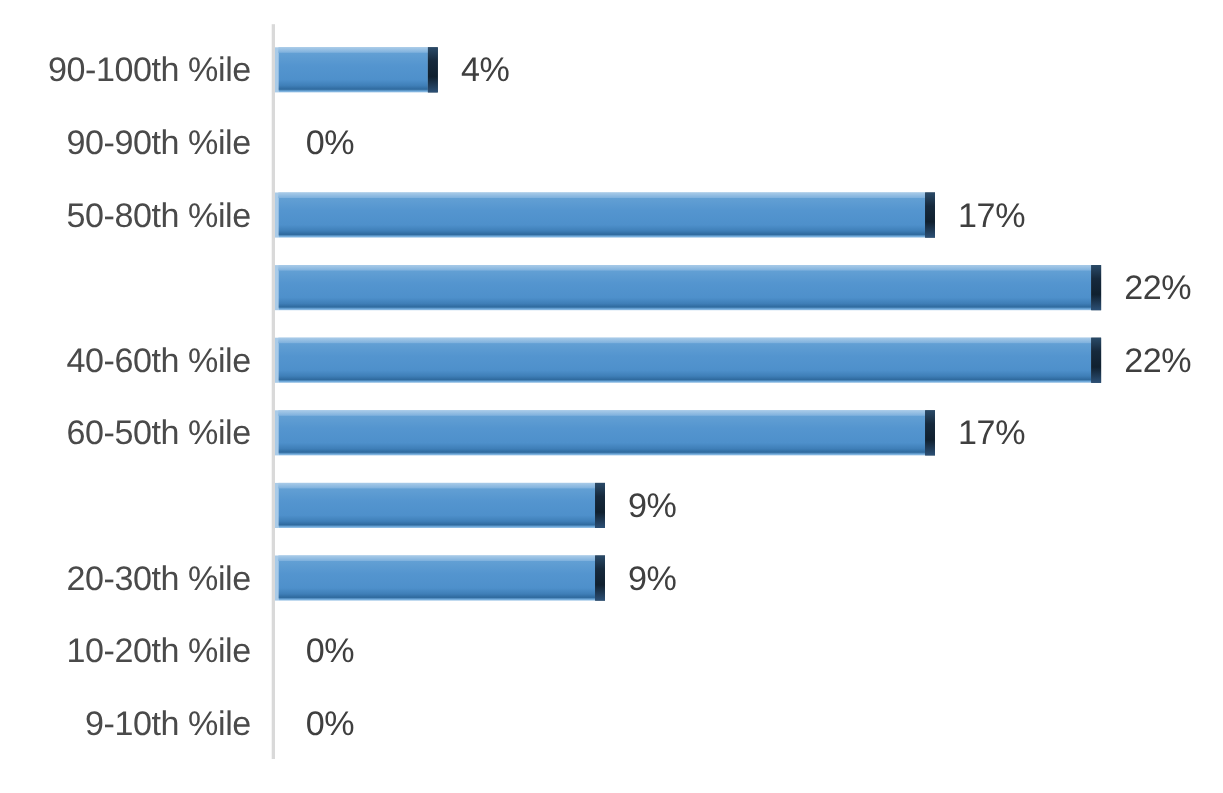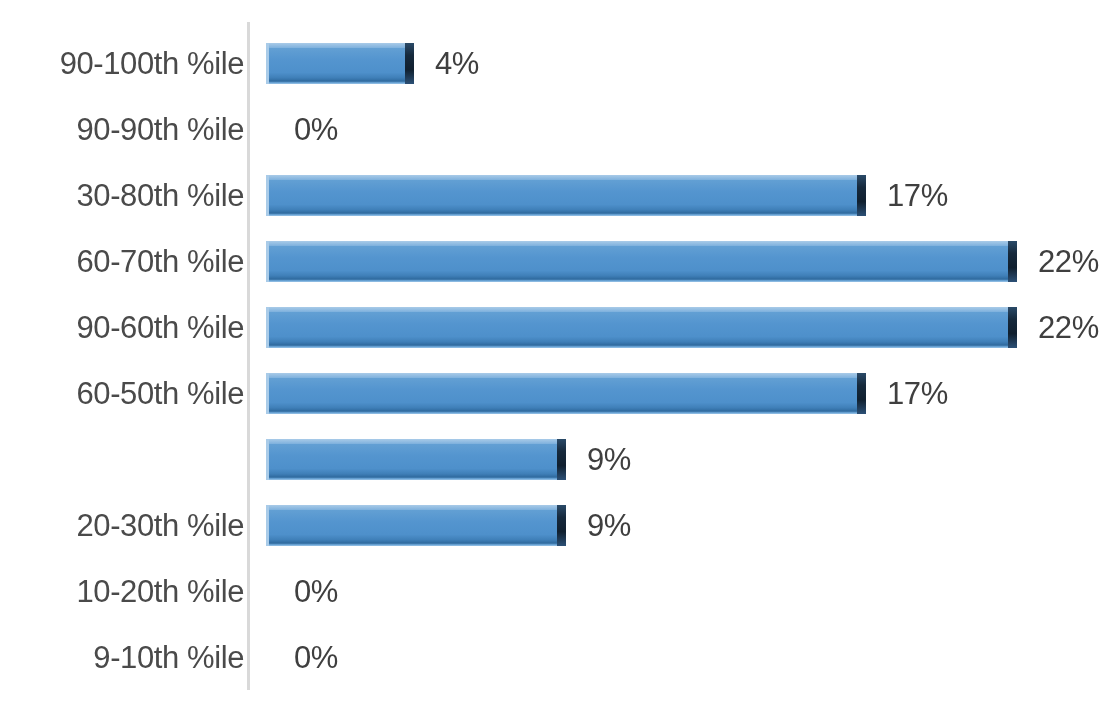--- a/index.html
+++ b/index.html
@@ -37,21 +37,21 @@
     left: 247px;
     top: 22px;
     width: 3px;
     height: 668px;
     background: #d9d9d9;
   }
 
   
   .bar-row {
     position: absolute;
-    left: 16px;
+    left: 0;
     width: 1026px;
     height: 62px;
   }
 
   
   .cat-label {
     position: absolute;
     left: 0;
     top: 0;
     width: 228px;
@@ -140,35 +140,34 @@
             <div class="value-label has-bar">4%</div>
           </div>
         </div>
         <div class="bar-row" style="top: 98px;">
           <div class="cat-label">90-90th %ile</div>
           <div class="bar-track">
             <div class="value-label no-bar">0%</div>
           </div>
         </div>
         <div class="bar-row" style="top: 164px;">
-          <div class="cat-label">30-80th %ile</div>
+          <div class="cat-label">50-80th %ile</div>
           <div class="bar-track">
             <div class="bar" style="width: 600px;"></div>
             <div class="value-label has-bar">17%</div>
           </div>
         </div>
         <div class="bar-row" style="top: 230px;">
-          <div class="cat-label">60-70th %ile</div>
           <div class="bar-track">
             <div class="bar" style="width: 751px;"></div>
             <div class="value-label has-bar">22%</div>
           </div>
         </div>
         <div class="bar-row" style="top: 296px;">
-          <div class="cat-label">90-60th %ile</div>
+          <div class="cat-label">40-60th %ile</div>
           <div class="bar-track">
             <div class="bar" style="width: 751px;"></div>
             <div class="value-label has-bar">22%</div>
           </div>
         </div>
         <div class="bar-row" style="top: 362px;">
           <div class="cat-label">60-50th %ile</div>
           <div class="bar-track">
             <div class="bar" style="width: 600px;"></div>
             <div class="value-label has-bar">17%</div>

